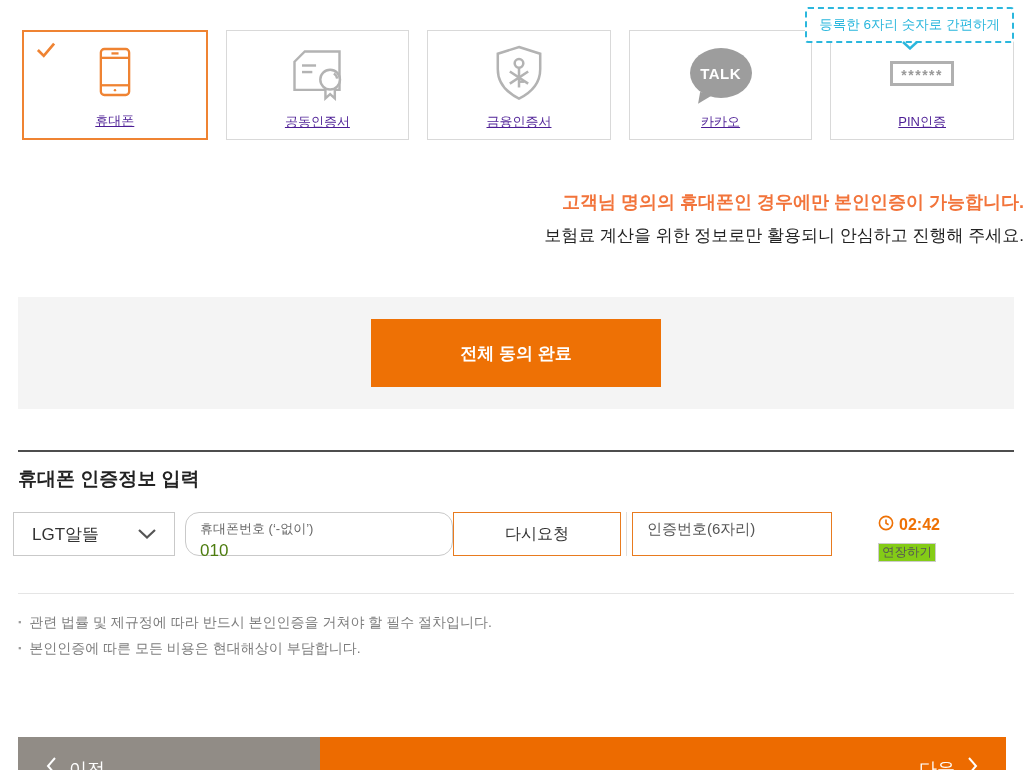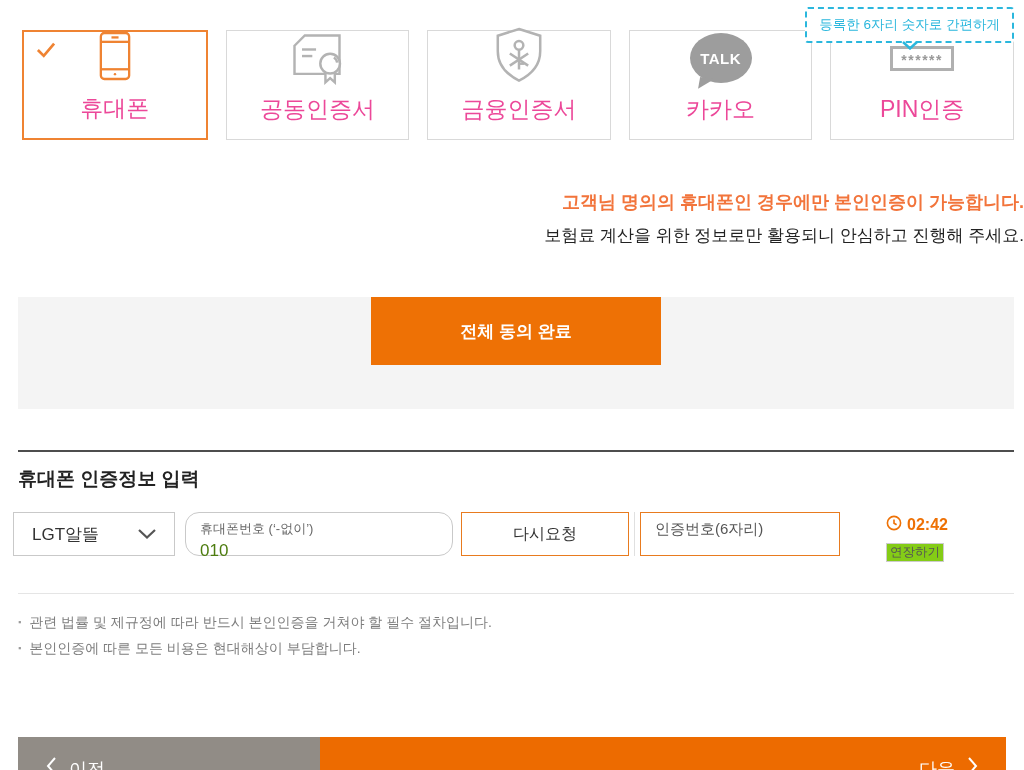--- a/index.html
+++ b/index.html
@@ -10,56 +10,56 @@
   
   .pin-tooltip { position:absolute; top:-23px; right:10px; border:2px dashed #2bb7dd;
     border-radius:3px; color:#2bb7dd; font-size:13.5px; padding:7px 12px; white-space:nowrap;
     background:#fff; z-index:5; }
   .pin-tooltip .arrow { position:absolute; left:50%; bottom:-9px; transform:translateX(-50%); line-height:0; }
 
   
   .cards { display:flex; gap:18px; margin:30px 10px 0 22px; }
   .card { flex:1; height:110px; border:1px solid #d9d9d9; background:#fff; position:relative;
     display:flex; flex-direction:column; align-items:center; justify-content:flex-end;
-    padding-bottom:14px; cursor:pointer; }
+    padding-bottom:8px; cursor:pointer; }
   .card.selected { border:2px solid #ef8332; }
   .card .check { position:absolute; top:9px; left:11px; line-height:0; }
   .card .icon-wrap { height:62px; display:flex; align-items:center; justify-content:center; margin-bottom:9px; }
-  .card .label { font-size:23px; color:#ec4899; }
+  .card .label { font-size:13px; color:#4c1d95;text-decoration:underline; }
 
   .kakao { width:62px; height:50px; background:#9d9d9d; border-radius:50%; color:#fff;
     font-weight:bold; font-size:15px; letter-spacing:.5px; display:flex; align-items:center;
     justify-content:center; position:relative; }
   .kakao::after { content:""; position:absolute; left:9px; bottom:-7px; width:0; height:0;
     border-left:14px solid #9d9d9d; border-bottom:12px solid transparent; transform:rotate(10deg); }
   .pin-box { border:3px solid #b0b0b0; padding:4px 8px 1px; color:#999; font-size:14px;
     font-weight:bold; letter-spacing:1.5px; line-height:14px; }
 
   
   .notice { text-align:right; margin-top:50px; }
   .notice .hl { color:#f2743b; font-size:18px; font-weight:600; }
   .notice .sub { color:#222; font-size:17px; margin-top:10px; }
 
   
   .agree-panel { margin:50px 10px 0 18px; height:112px; background:#f4f4f4;
-    display:flex; align-items:flex-start; justify-content:center; }
+    display:flex; align-items:center; justify-content:center; }
   .agree-btn { width:290px; height:68px; background:#ee7105; color:#fff; border:none;
     font-size:17px; font-weight:bold; font-family:inherit; cursor:pointer; }
 
   
   .section-divider { margin:41px 10px 0 18px; border-top:2px solid #4d4d4d; }
   .form-title { margin:14px 0 0 18px; font-size:19px; font-weight:bold; color:#222; }
   .form-row { margin:20px 10px 0 13px; display:flex; align-items:stretch; height:44px; }
   .carrier { width:162px; border:1px solid #c9c9c9; display:flex; align-items:center;
     justify-content:space-between; padding:0 18px; font-size:17px; color:#333; cursor:pointer; background:#fff; }
   .field { border:1px solid #c9c9c9; padding:7px 14px; display:flex; flex-direction:column; background:#fff; }
   .field .f-label { font-size:13px; color:#666; }
   .field .f-value { font-size:17px; color:#4d7c0f; margin-top:3px; }
   .phone-field { width:268px; margin-left:10px;border-radius:14px; }
-  .resend-btn { width:168px; margin-left:8px; border:1px solid #e87b1f; background:#fff;
+  .resend-btn { width:168px; border:1px solid #e87b1f; background:#fff;
     font-size:16px; color:#333; font-family:Liberation Serif, serif; cursor:pointer; }
   .vdivider { width:1px; background:#e0e0e0; margin:0 5px; }
   .code-field { width:200px; border-color:#e87b1f; }
   .code-field .f-label { font-size:15px; color:#555; }
   .timer-block { margin-left:46px; display:flex; flex-direction:column; justify-content:flex-start; padding-top:3px; }
   .timer-row { display:flex; align-items:center; gap:5px; color:#ee7105; font-size:16px; font-weight:bold; }
   .extend-btn { margin-top:8px; width:58px; height:24px; border:1px solid #ccc; background:#84cc16;
     font-size:12.5px; color:#555; font-family:inherit; cursor:pointer; }
 
   

